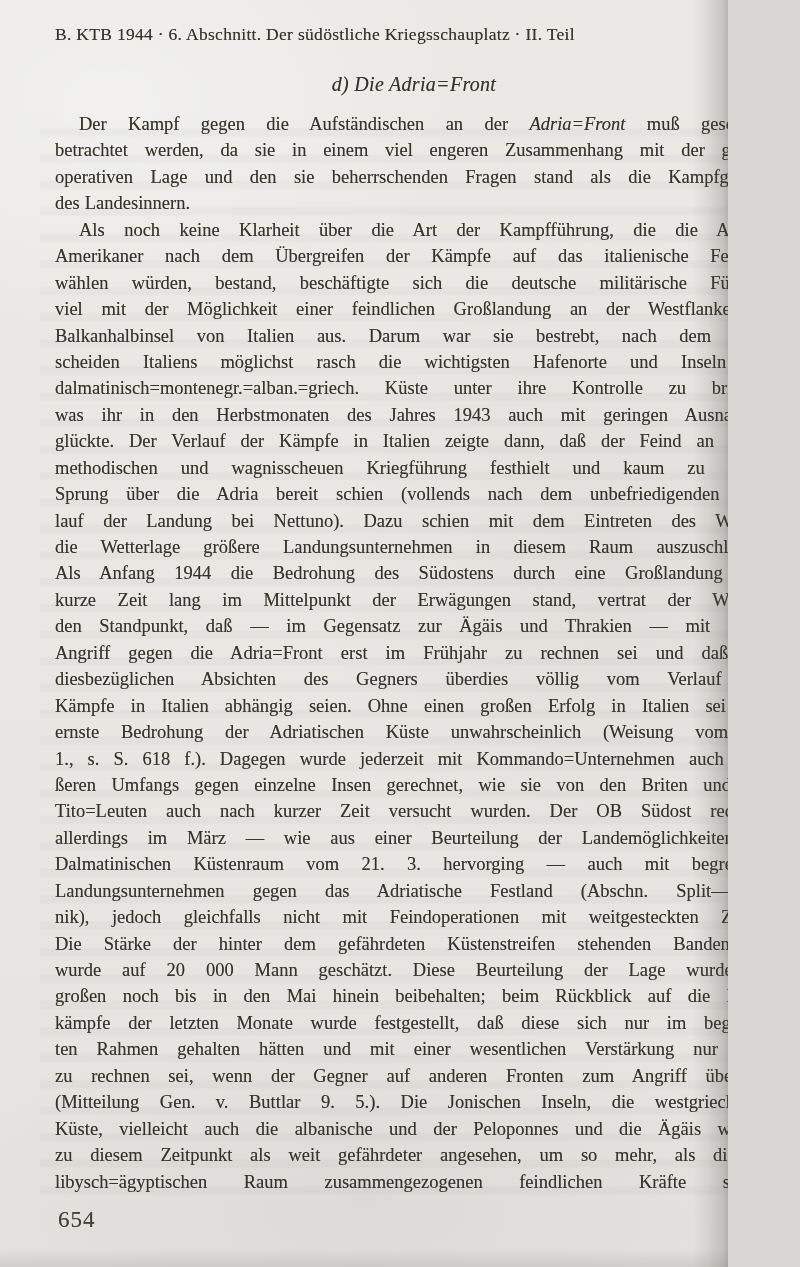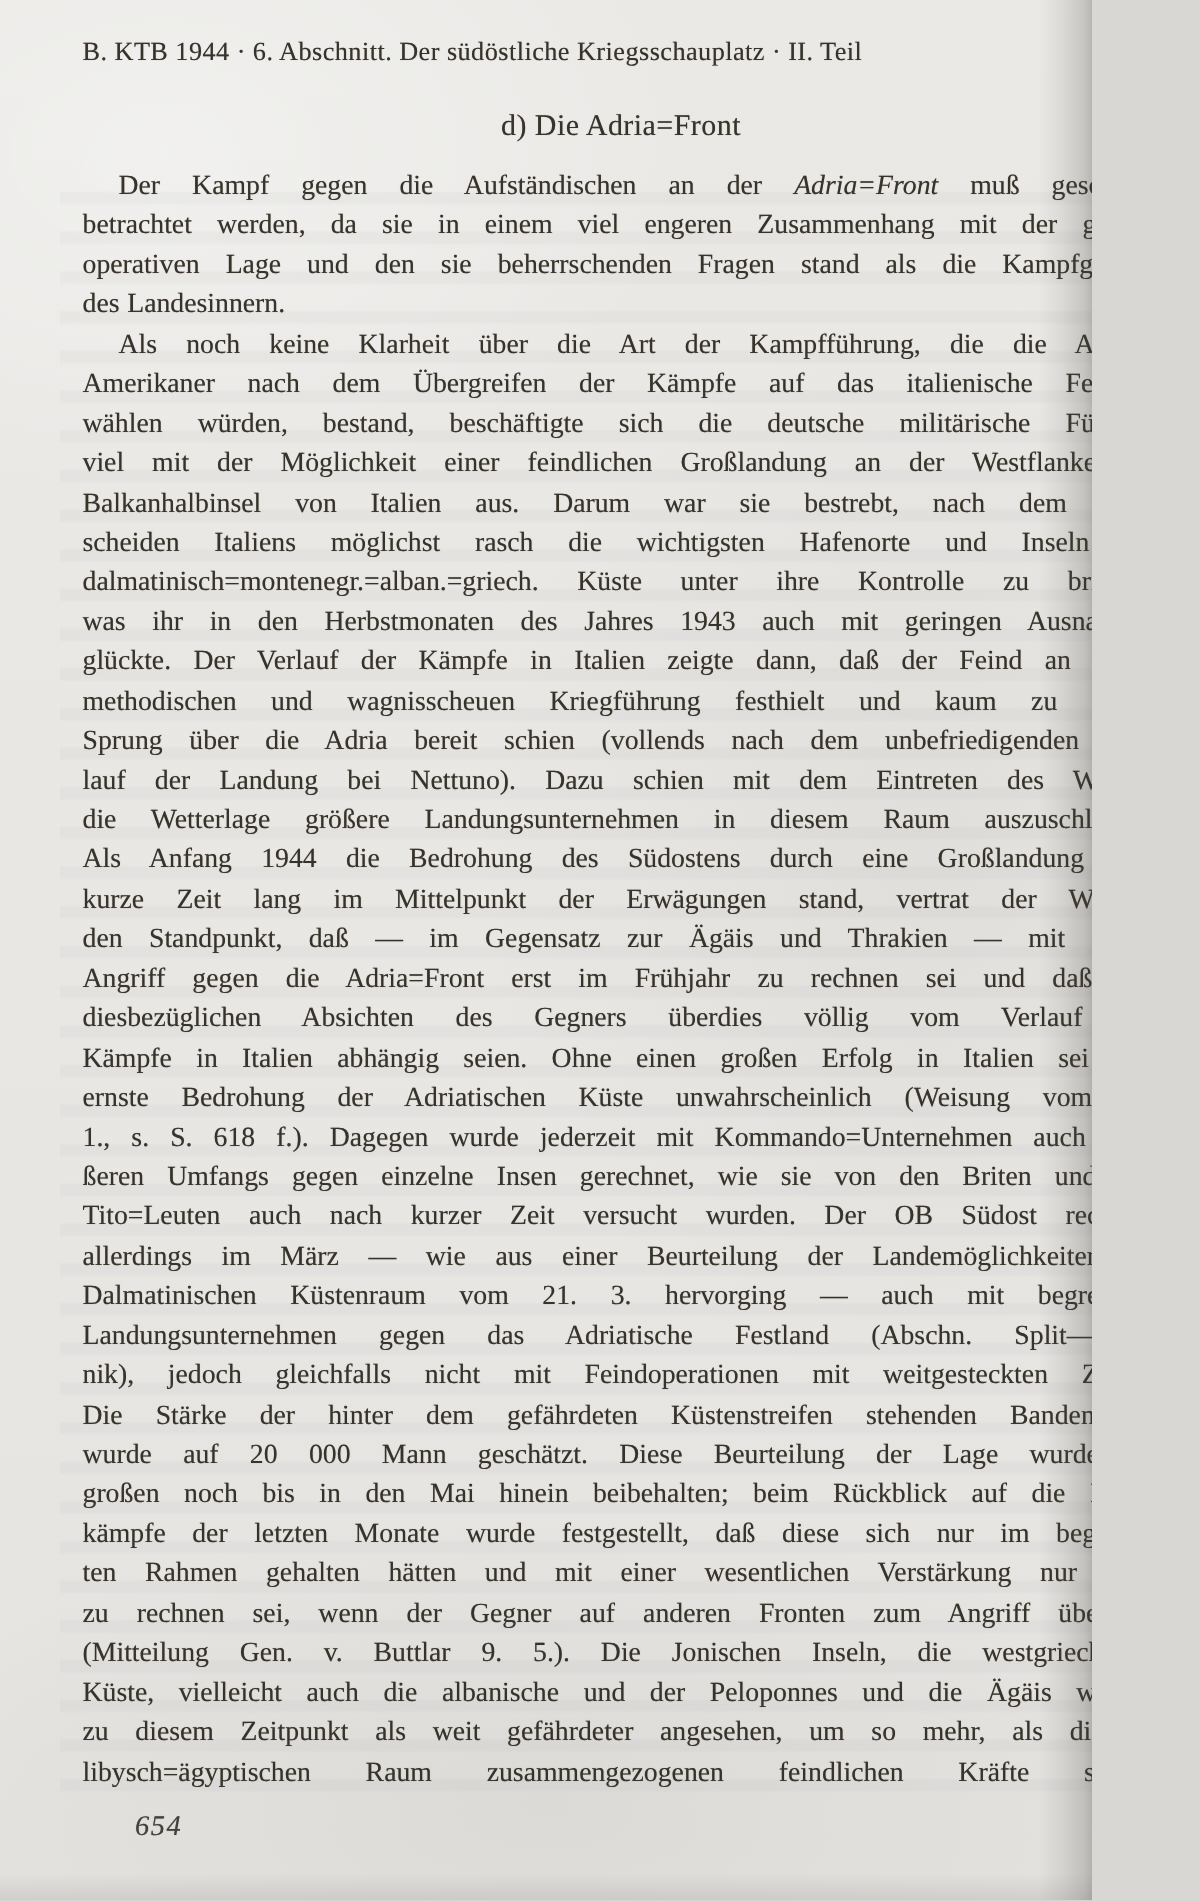--- a/index.html
+++ b/index.html
@@ -28,20 +28,21 @@
     white-space: nowrap;
     text-shadow: 0 0 0.5px rgba(55,51,42,0.55);
   }
 
   .section-title {
     position: absolute;
     left: 55px;
     top: 73px;
     width: 718px;
     text-align: center;
+    font-style: italic;
     font-size: 20px;
     letter-spacing: 0.3px;
     text-shadow: 0 0 0.5px rgba(55,51,42,0.5);
   }
 
   .body-text {
     position: absolute;
     left: 55px;
     top: 111px;
     width: 718px;
@@ -59,26 +60,24 @@
     overflow: hidden;
     word-spacing: 0.5px;
   }
   .line.indent { text-indent: 24px; }
   .line.endleft { text-align-last: left; }
 
   .page-number {
     position: absolute;
     left: 58px;
     top: 1207px;
-    font-size: 19px;
-    font-style: italic;
+    font-size: 23px;
     letter-spacing: 1px;
     color: #45413a;
     text-shadow: 0 0 0.5px rgba(55,51,42,0.5);
-    margin-left: 32px;
   }
 
   
   .ghost-overlay {
     position: absolute;
     left: 40px;
     top: 111px;
     width: 740px;
     height: 1086px;
     pointer-events: none;

